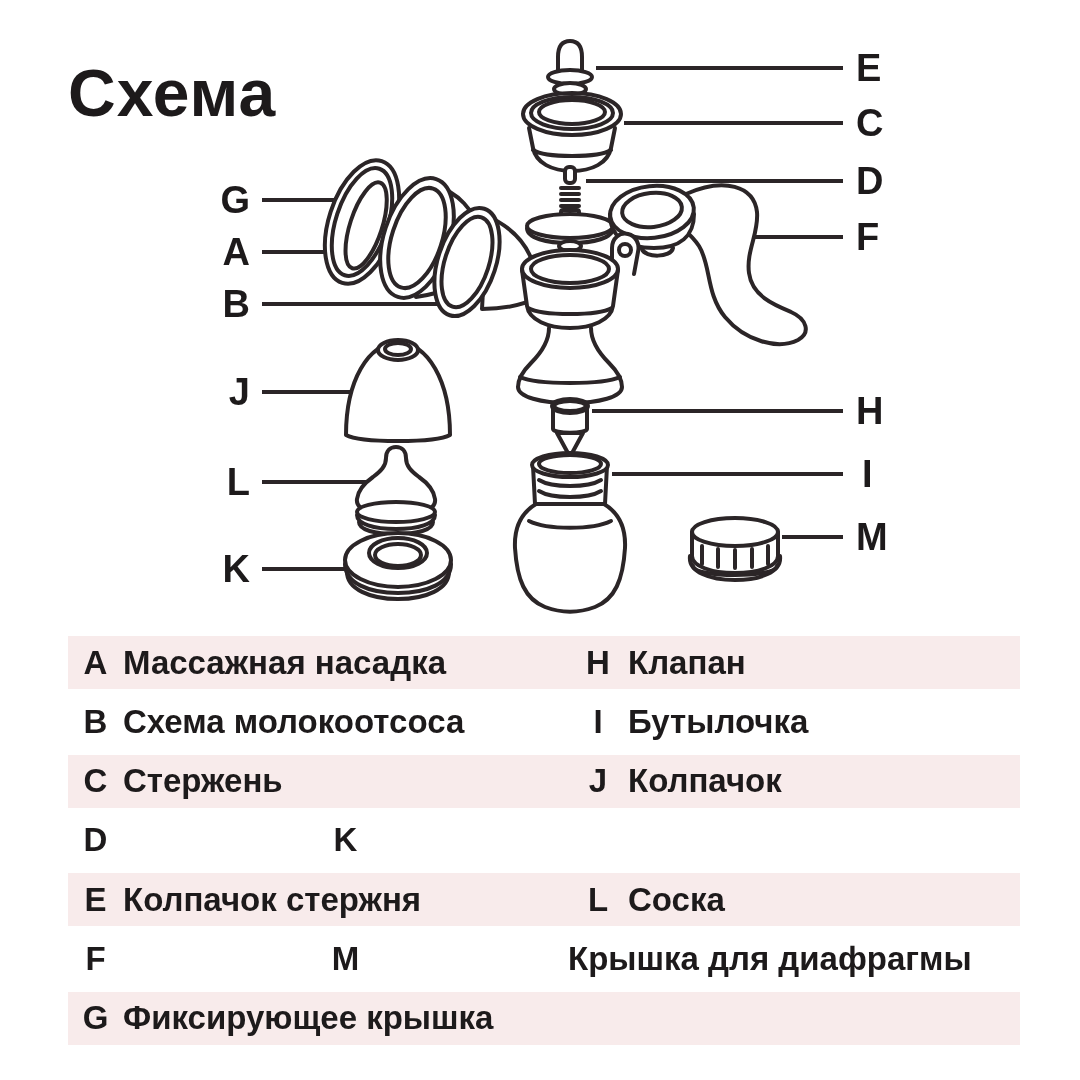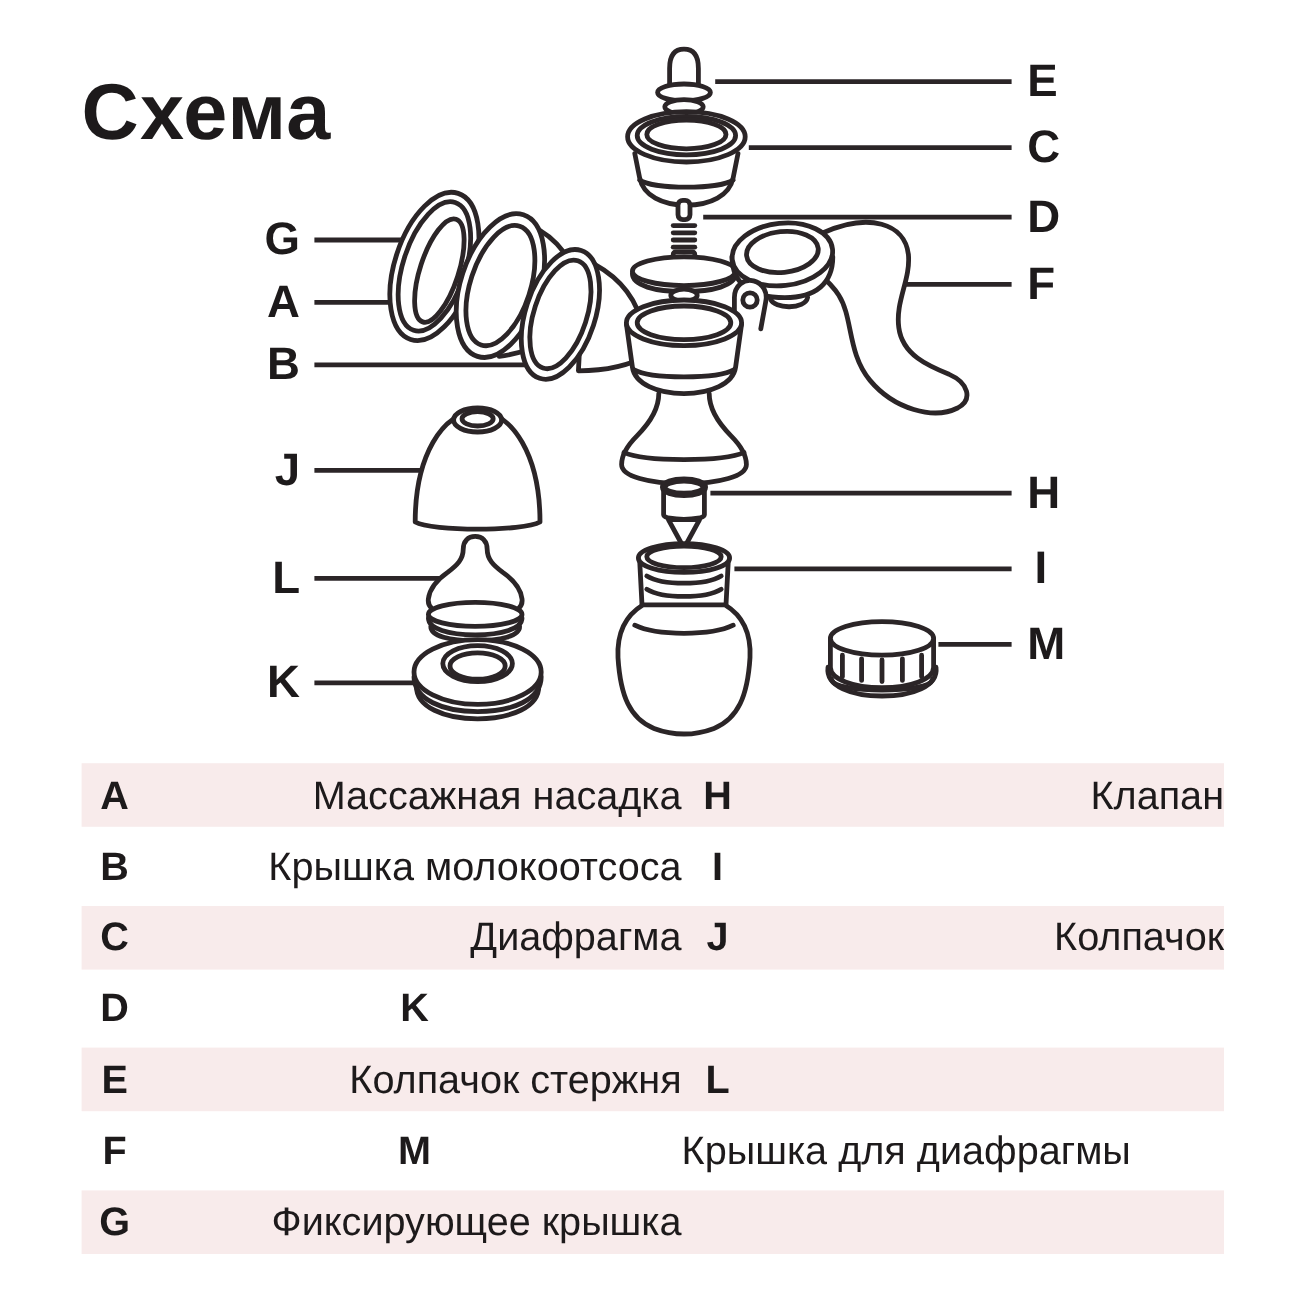--- a/index.html
+++ b/index.html
@@ -21,21 +21,21 @@
   .legend{
     position:absolute;left:68px;top:636px;width:952px;
     display:flex;flex-direction:column;gap:6.3px;
   }
   .legend-row{
     height:53px;display:grid;grid-template-columns:55px 445px 60px 1fr;
     align-items:center;font-size:33px;
   }
   .legend-row.pink{background:#f8ebeb;}
   .legend-letter{font-weight:700;text-align:center;}
-  .legend-label{font-weight:400;white-space:nowrap;text-align:right;}
+  .legend-label{font-weight:700;white-space:nowrap;}
 </style>
 </head>
 <body>
 
 <div class="canvas">
 
   <div class="page-title">Схема</div>
 
   <svg class="diagram" width="1080" height="1080" viewBox="0 0 1080 1080" fill="none" stroke="#2b2527" stroke-width="4" stroke-linecap="round" stroke-linejoin="round">
 
@@ -177,37 +177,39 @@
 
   <div class="legend">
     <div class="legend-row pink">
       <span class="legend-letter">A</span>
       <span class="legend-label">Массажная насадка</span>
       <span class="legend-letter">H</span>
       <span class="legend-label">Клапан</span>
     </div>
     <div class="legend-row">
       <span class="legend-letter">B</span>
-      <span class="legend-label">Крышка молокоотсоса</span>
+      <span class="legend-label">Схема молокоотсоса</span>
       <span class="legend-letter">I</span>
+      <span class="legend-label">Бутылочка</span>
     </div>
     <div class="legend-row pink">
       <span class="legend-letter">C</span>
-      <span class="legend-label">Диафрагма</span>
+      <span class="legend-label">Стержень</span>
       <span class="legend-letter">J</span>
       <span class="legend-label">Колпачок</span>
     </div>
     <div class="legend-row">
       <span class="legend-letter">D</span>
       <span class="legend-letter">K</span>
     </div>
     <div class="legend-row pink">
       <span class="legend-letter">E</span>
       <span class="legend-label">Колпачок стержня</span>
       <span class="legend-letter">L</span>
+      <span class="legend-label">Соска</span>
     </div>
     <div class="legend-row">
       <span class="legend-letter">F</span>
       <span class="legend-letter">M</span>
       <span class="legend-label">Крышка для диафрагмы</span>
     </div>
     <div class="legend-row pink">
       <span class="legend-letter">G</span>
       <span class="legend-label">Фиксирующее крышка</span>
       <span class="legend-letter"></span>

